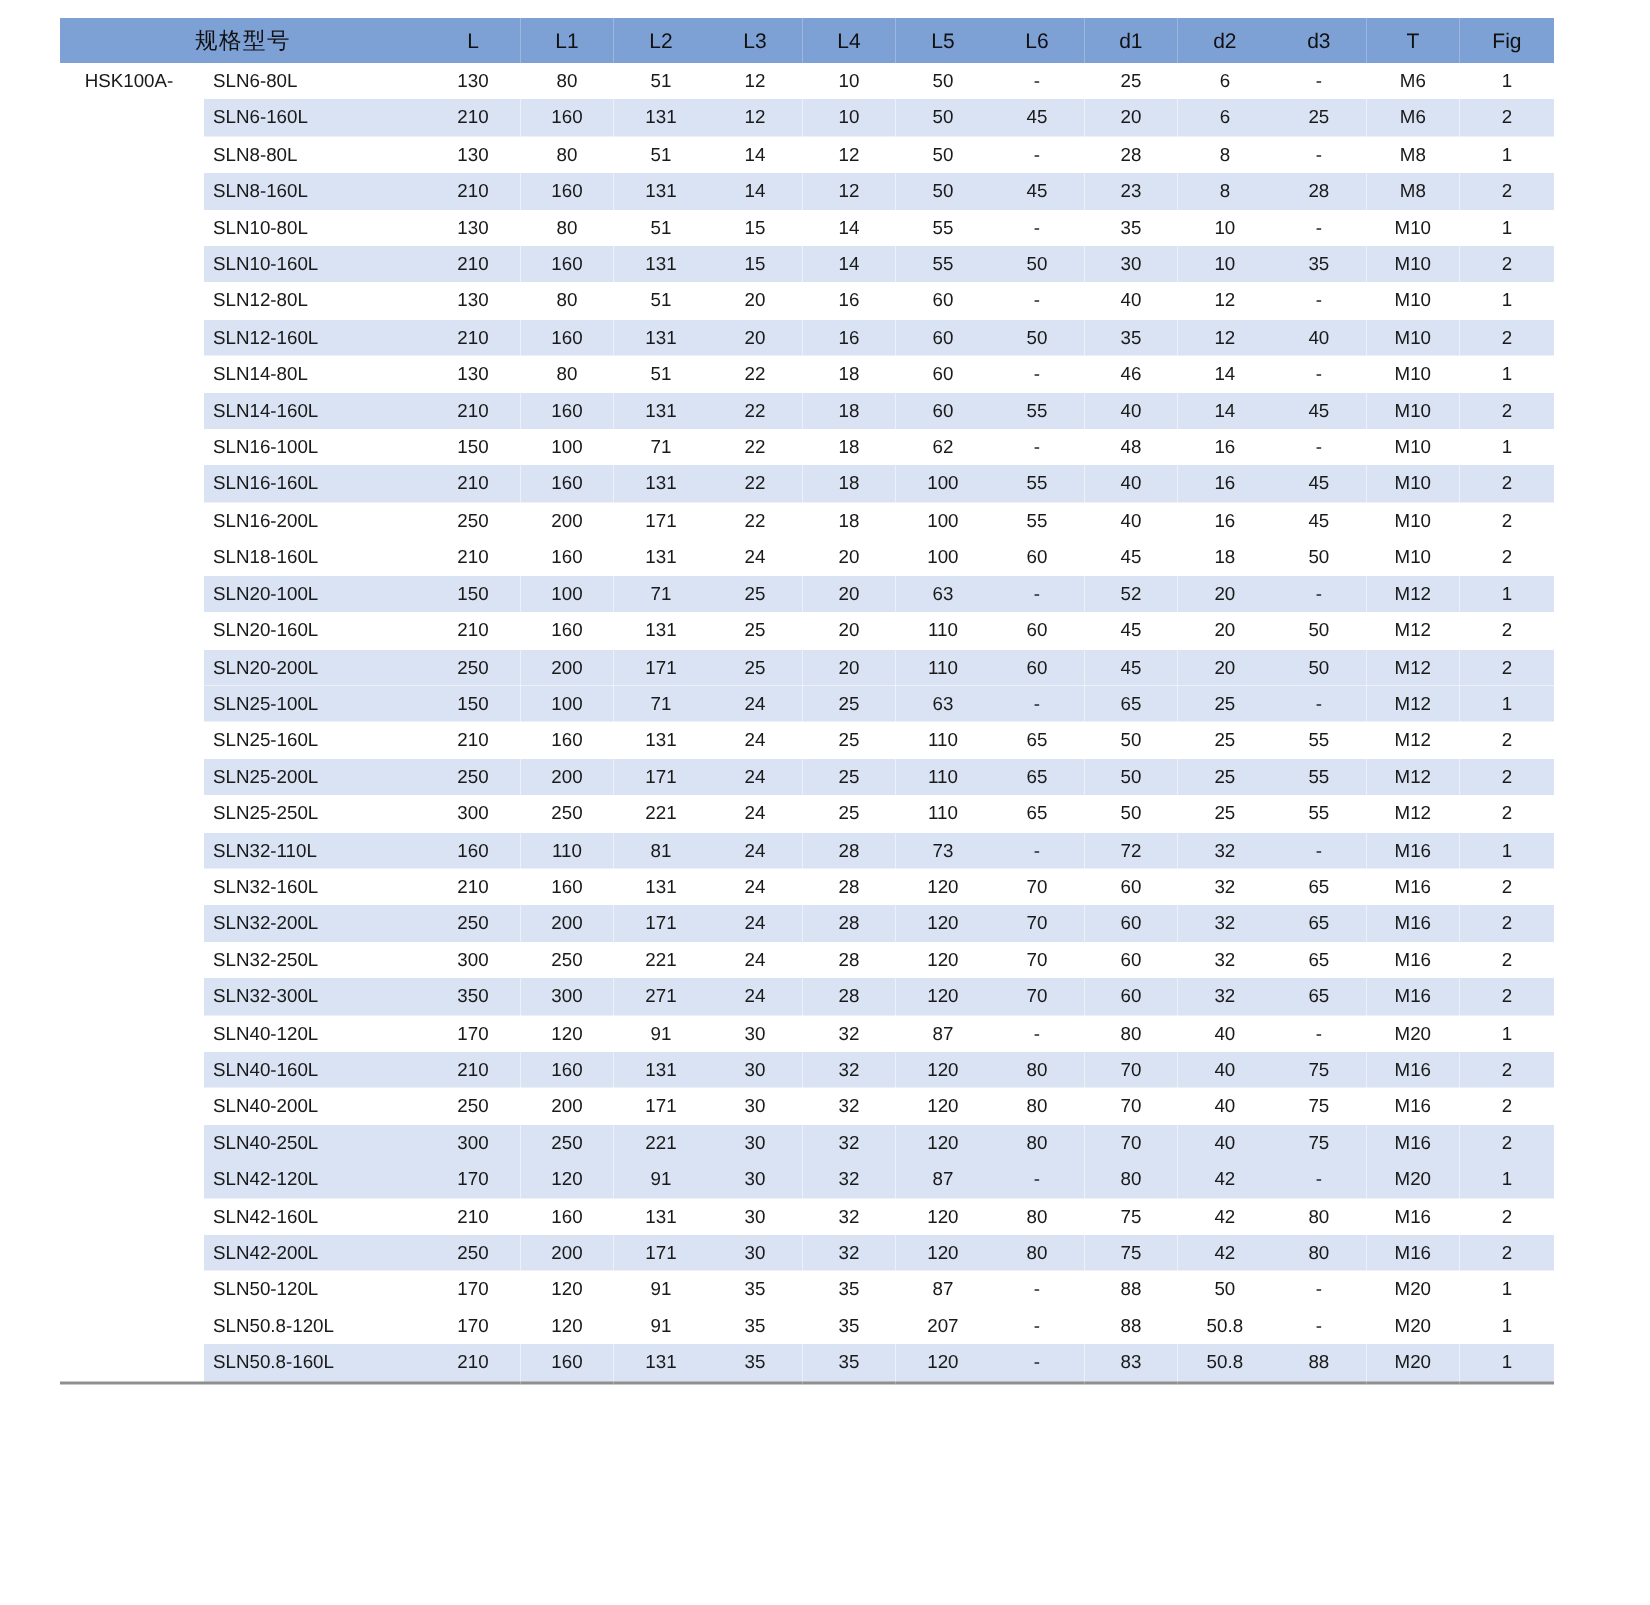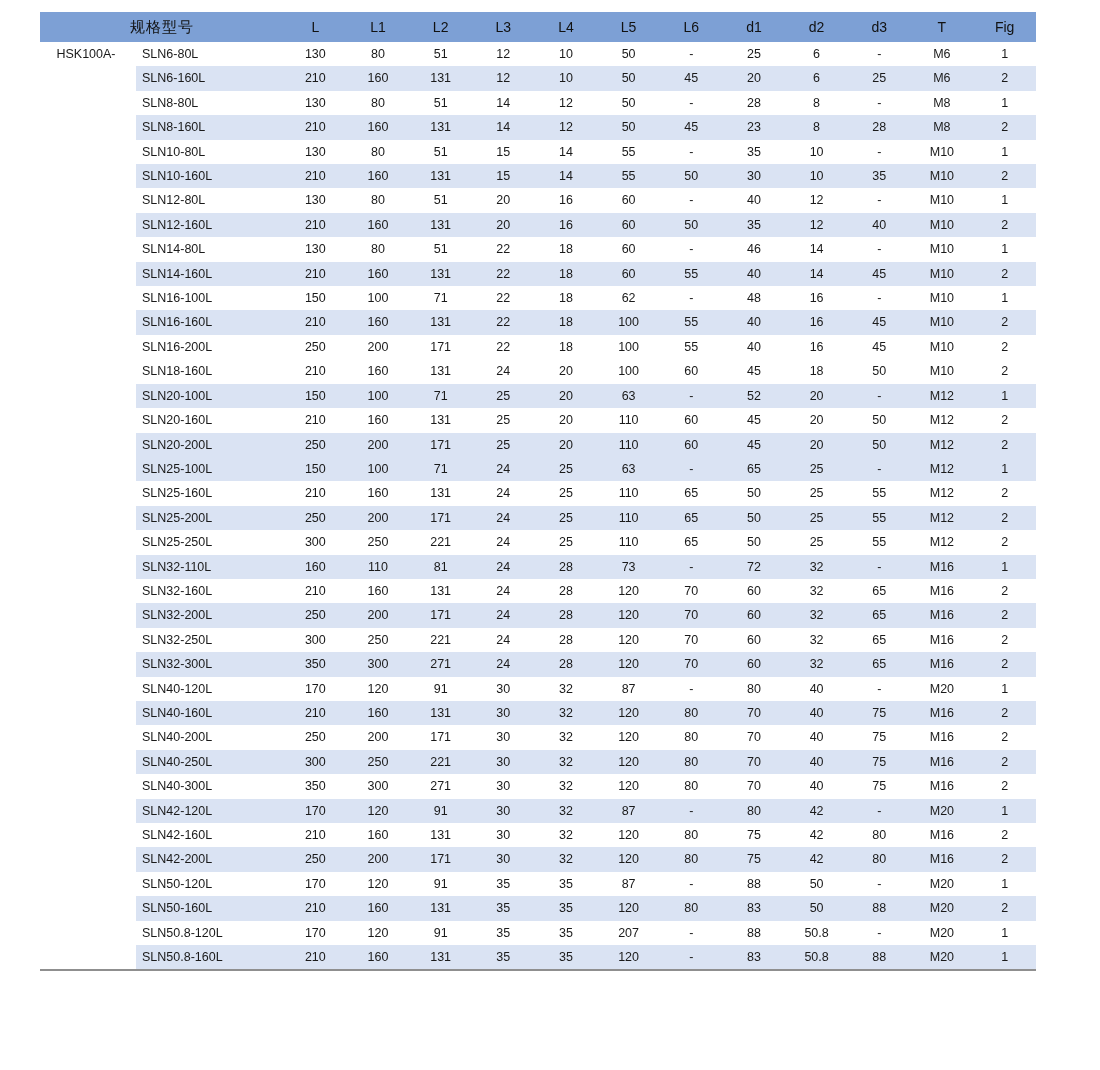--- a/index.html
+++ b/index.html
@@ -550,36 +550,20 @@
           <td>30</td>
           <td>32</td>
           <td>120</td>
           <td>80</td>
           <td>70</td>
           <td>40</td>
           <td>75</td>
           <td>M16</td>
           <td>2</td>
         </tr>
-        <tr>
-          <td class="prefix"></td>
-          <td class="model">SLN40-300L</td>
-          <td>350</td>
-          <td>300</td>
-          <td>271</td>
-          <td>30</td>
-          <td>32</td>
-          <td>120</td>
-          <td>80</td>
-          <td>70</td>
-          <td>40</td>
-          <td>75</td>
-          <td>M16</td>
-          <td>2</td>
-        </tr>
         <tr class="stripe">
           <td class="prefix"></td>
           <td class="model">SLN42-120L</td>
           <td>170</td>
           <td>120</td>
           <td>91</td>
           <td>30</td>
           <td>32</td>
           <td>87</td>
           <td>-</td>
@@ -629,36 +613,20 @@
           <td>91</td>
           <td>35</td>
           <td>35</td>
           <td>87</td>
           <td>-</td>
           <td>88</td>
           <td>50</td>
           <td>-</td>
           <td>M20</td>
           <td>1</td>
-        </tr>
-        <tr class="stripe">
-          <td class="prefix"></td>
-          <td class="model">SLN50-160L</td>
-          <td>210</td>
-          <td>160</td>
-          <td>131</td>
-          <td>35</td>
-          <td>35</td>
-          <td>120</td>
-          <td>80</td>
-          <td>83</td>
-          <td>50</td>
-          <td>88</td>
-          <td>M20</td>
-          <td>2</td>
         </tr>
         <tr>
           <td class="prefix"></td>
           <td class="model">SLN50.8-120L</td>
           <td>170</td>
           <td>120</td>
           <td>91</td>
           <td>35</td>
           <td>35</td>
           <td>207</td>

